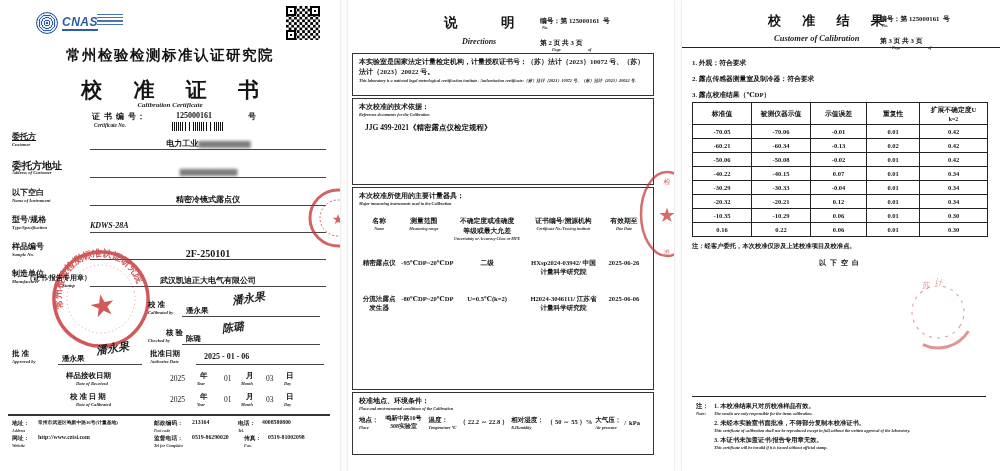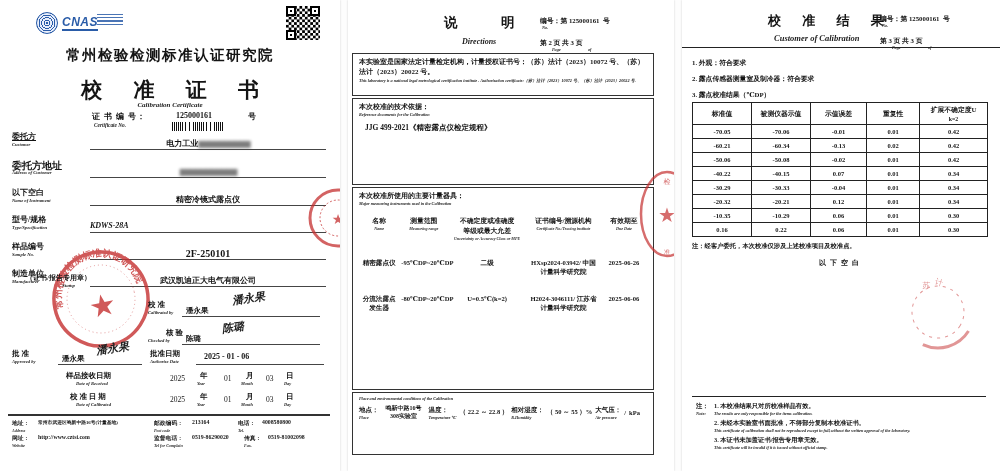--- a/index.html
+++ b/index.html
@@ -264,20 +264,21 @@
             <div class="ic c1 ival">分流法露点发生器</div>
             <div class="ic c2 ival">-80℃DP~20℃DP</div>
             <div class="ic c3 ival">U=0.5℃(k=2)</div>
             <div class="ic c4 ival">H2024-3046111/ 江苏省计量科学研究院</div>
             <div class="ic c5 ival">2025-06-06</div>
           </div>
         </div>
     </div>
 
     <div class="box" style="left:4px;top:392px;width:302px;height:63px;">
+      <div class="cn-b" style="font-size:7px;">校准地点、环境条件：</div>
       <div class="en-i" style="font-size:4.2px;">Place and environmental conditions of the Calibration</div>
       <div style="display:flex;align-items:center;margin-top:4px;gap:3px;">
         <div>
             <div class="cn-b" style="font-size:6.5px;">地点：</div>
             <div class="en-i" style="font-size:4.2px;">Place</div>
           </div>
         <div class="cn-b" style="font-size:6px;width:44px;text-align:center;line-height:1.25;">鸣新中路16号308实验室</div>
         <div>
             <div class="cn-b" style="font-size:6.5px;">温度：</div>
             <div class="en-i" style="font-size:4.2px;">Temperature ℃</div>

